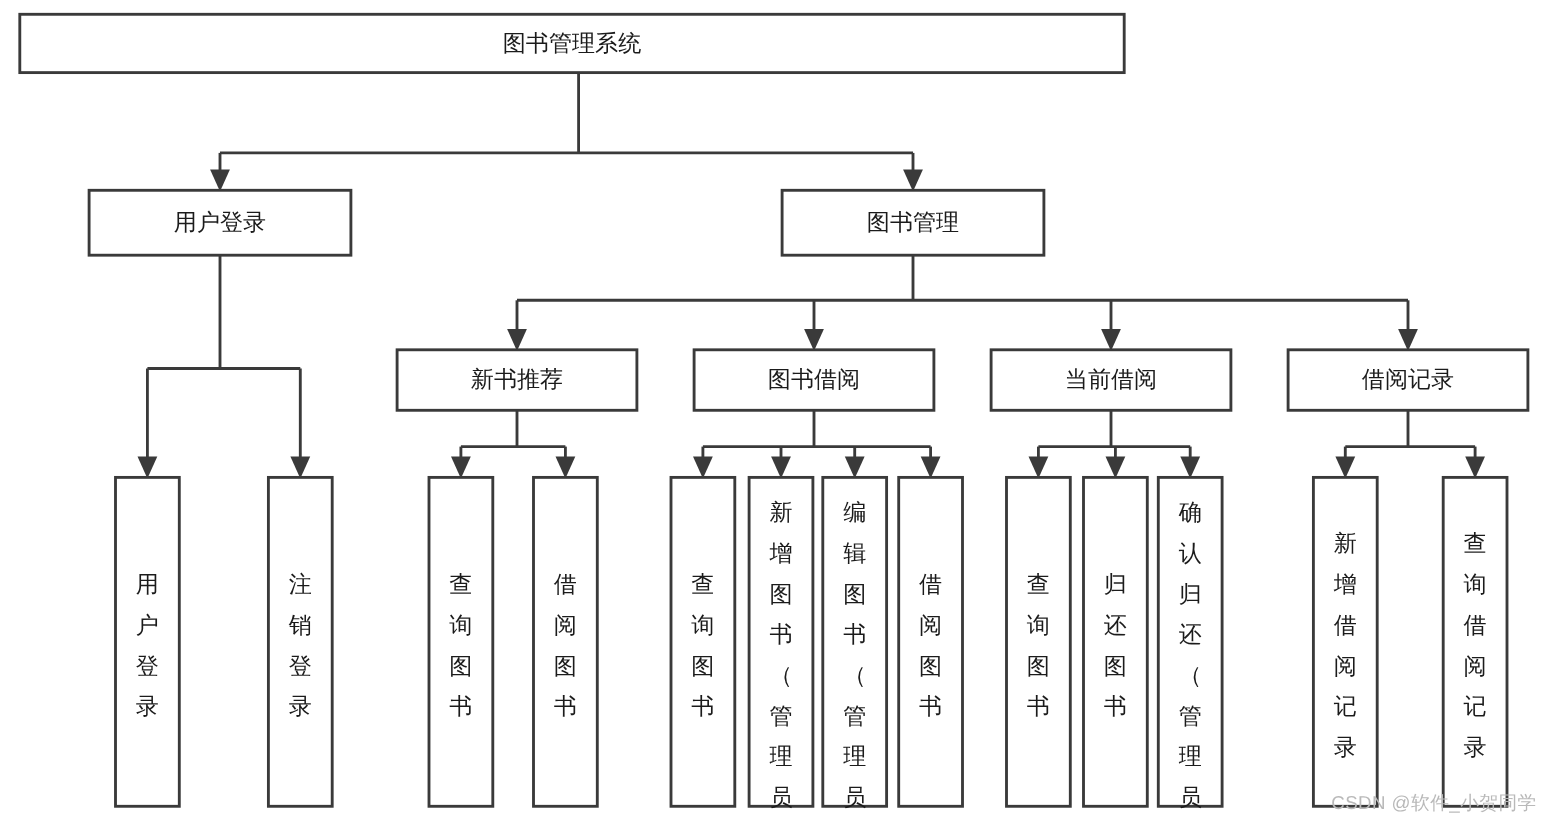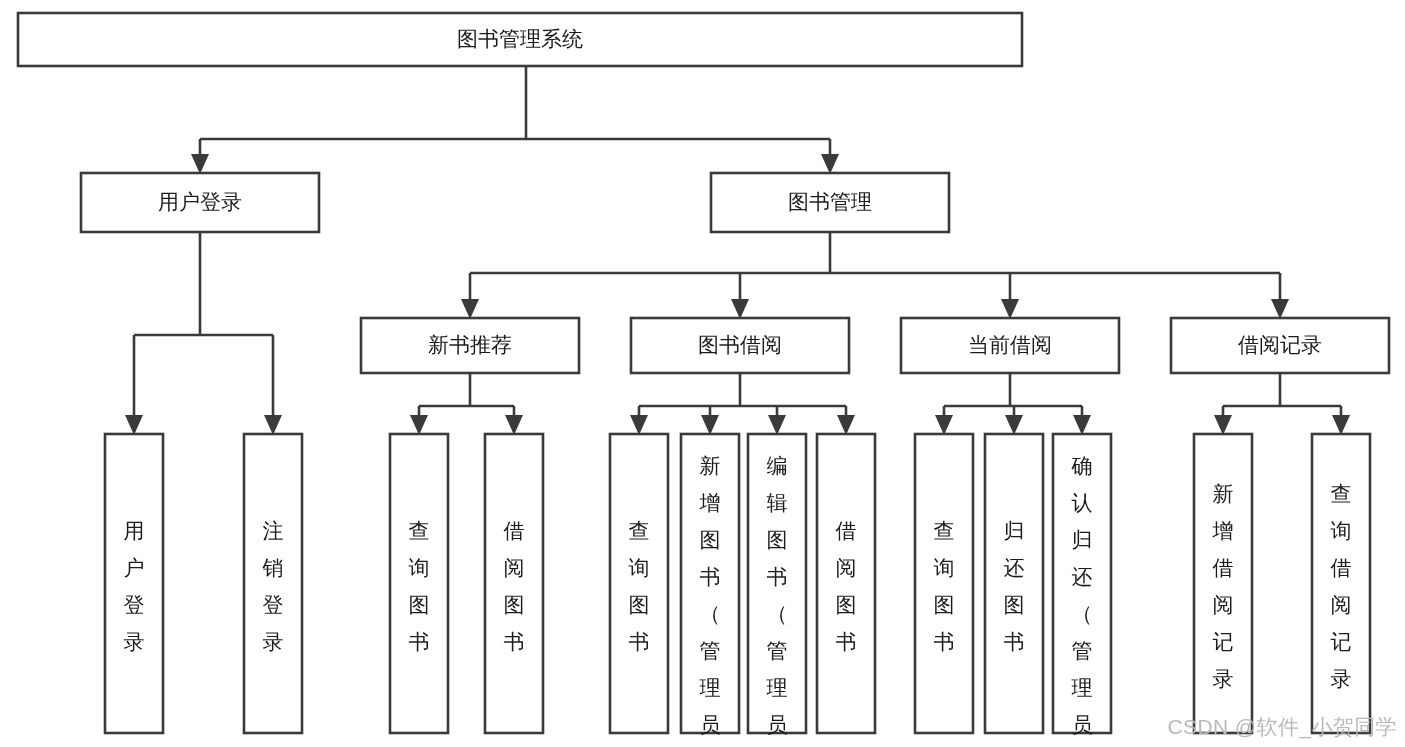--- a/index.html
+++ b/index.html
@@ -52,21 +52,21 @@
     font-family: "Liberation Sans", "DejaVu Sans", sans-serif;
     font-size: 21px;
     fill: #1b1b1b;
     text-anchor: middle;
   }
   .watermark-text {
     position: absolute;
     right: 8px;
     bottom: 6px;
     font-family: "Liberation Sans", "DejaVu Sans", sans-serif;
-    font-size: 21px;
+    font-size: 17px;
     color: #b9b9b9;
     white-space: nowrap;
     letter-spacing: 0.4px;
     user-select: none;
   }
 </style>
 </head>
 <body>
 
 <div id="diagram-root">

